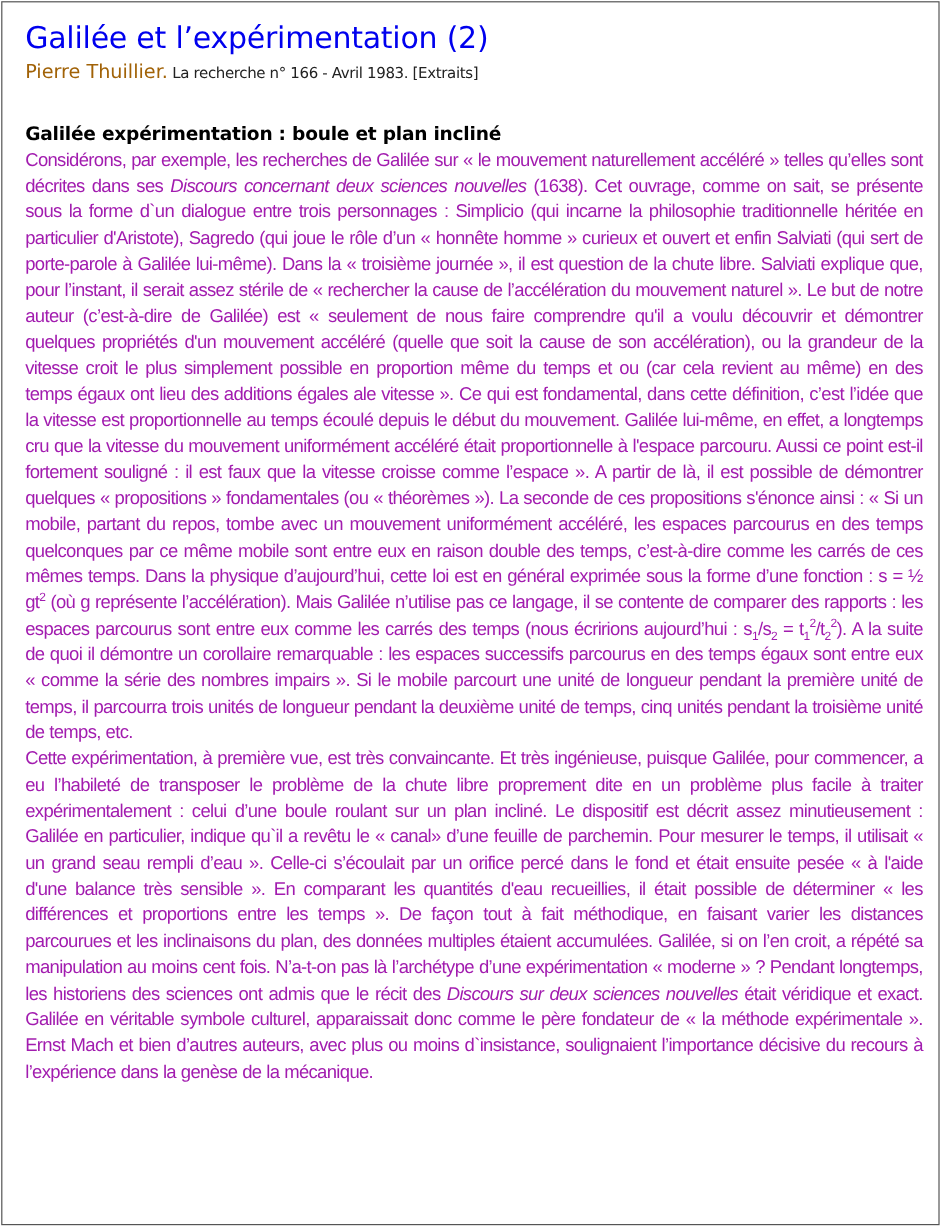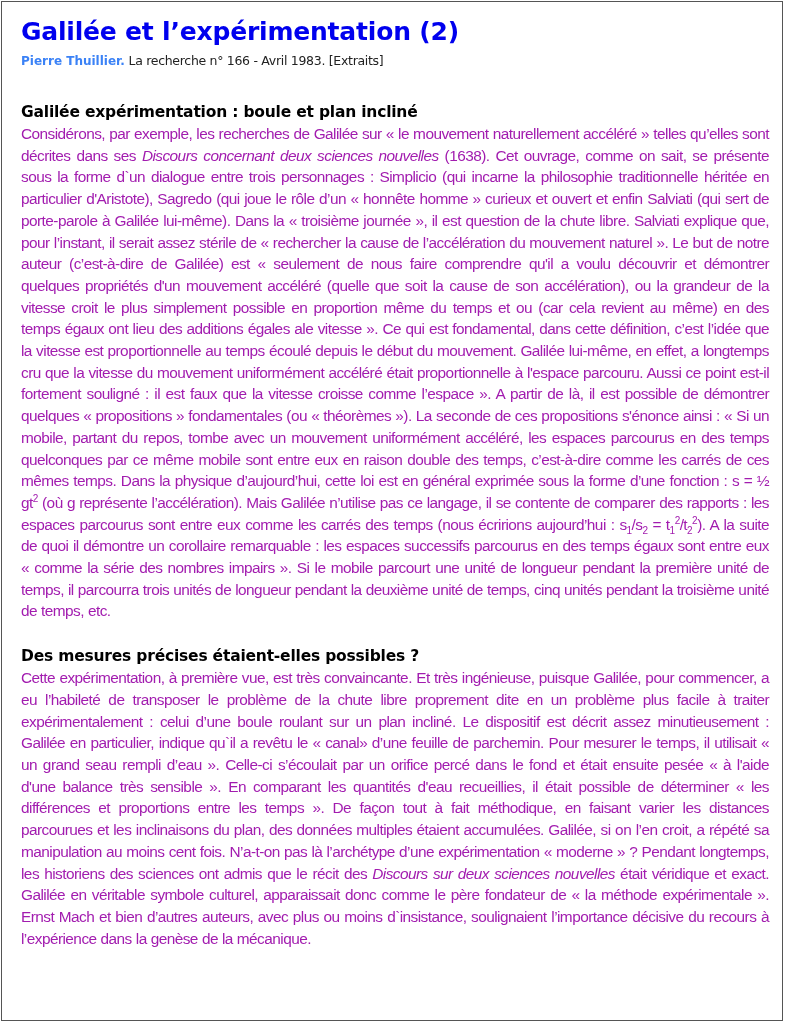--- a/index.html
+++ b/index.html
@@ -24,38 +24,38 @@
       background: #ffffff;
     }
     .content {
       position: absolute;
       left: 19px;
       top: 13px;
       width: 748px;
     }
     .title {
       font-family: "DejaVu Sans", sans-serif;
-      font-weight: bold;
+      font-weight: normal;
       font-size: 25px;
       color: #0000ee;
       margin: 0;
       line-height: 34px;
       letter-spacing: -0.2px;
     }
     .byline {
       margin: 0;
       line-height: 22px;
       height: 22px;
       white-space: nowrap;
     }
     .byline .author {
       font-family: "DejaVu Sans", sans-serif;
-      font-weight: bold;
-      font-size: 12px;
-      color: #3b82f6;
+      font-weight: normal;
+      font-size: 16px;
+      color: #a16207;
     }
     .byline .source {
       font-family: "DejaVu Sans", sans-serif;
       font-size: 12.5px;
       color: #222;
       letter-spacing: -0.3px;
     }
     .section-heading {
       font-family: "DejaVu Sans", sans-serif;
       font-weight: bold;
@@ -90,17 +90,16 @@
 <div class="frame">
   <div class="content">
 
     <h1 class="title">Galilée et l’expérimentation (2)</h1>
 
     <p class="byline"><span class="author">Pierre Thuillier.</span><span class="source"> La recherche n° 166 - Avril 1983. [Extraits]</span></p>
 
     <h2 class="section-heading" id="sec1-heading">Galilée expérimentation : boule et plan incliné</h2>
     <p class="body-text"><span>Considérons, par exemple, les recherches de Galilée sur « le mouvement naturellement accéléré » telles qu’elles sont décrites dans ses </span><em>Discours concernant deux sciences nouvelles</em><span> (1638). Cet ouvrage, comme on sait, se présente sous la forme d`un dialogue entre trois personnages : Simplicio (qui incarne la philosophie traditionnelle héritée en particulier d'Aristote), Sagredo (qui joue le rôle d’un « honnête homme » curieux et ouvert et enfin Salviati (qui sert de porte-parole à Galilée lui-même). Dans la « troisième journée », il est question de la chute libre. Salviati explique que, pour l’instant, il serait assez stérile de « rechercher la cause de l’accélération du mouvement naturel ». Le but de notre auteur (c’est-à-dire de Galilée) est « seulement de nous faire comprendre qu'il a voulu découvrir et démontrer quelques propriétés d'un mouvement accéléré (quelle que soit la cause de son accélération), ou la grandeur de la vitesse croit le plus simplement possible en proportion même du temps et ou (car cela revient au même) en des temps égaux ont lieu des additions égales ale vitesse ». Ce qui est fondamental, dans cette définition, c’est l’idée que la vitesse est proportionnelle au temps écoulé depuis le début du mouvement. Galilée lui-même, en effet, a longtemps cru que la vitesse du mouvement uniformément accéléré était proportionnelle à l'espace parcouru. Aussi ce point est-il fortement souligné : il est faux  que la vitesse croisse comme l’espace ». A partir de là, il est possible de démontrer quelques « propositions » fondamentales (ou « théorèmes »). La seconde de ces propositions s'énonce ainsi : « Si un mobile, partant du repos, tombe avec un mouvement uniformément accéléré, les espaces parcourus en des temps quelconques par ce même mobile sont entre eux en raison double des temps, c’est-à-dire comme les carrés de ces mêmes temps. Dans la physique d’aujourd’hui, cette loi est en général exprimée sous la forme d’une fonction : s = ½ gt</span><sup>2</sup><span> (où g représente l’accélération). Mais Galilée n’utilise pas ce langage, il se contente de comparer des rapports : les espaces parcourus sont entre eux comme les carrés des temps (nous écririons aujourd’hui : s</span><sub>1</sub><span>/s</span><sub>2</sub><span> = t</span><sub>1</sub><sup>2</sup><span>/t</span><sub>2</sub><sup>2</sup><span>). A la suite de quoi il démontre un corollaire remarquable : les espaces successifs parcourus en des temps égaux sont entre eux « comme la série des nombres impairs ». Si le mobile parcourt une unité de longueur pendant la première unité de temps, il parcourra trois unités de longueur pendant la deuxième unité de temps, cinq unités pendant la troisième unité de temps, etc.</span></p>
 
-    <h2 class="section-heading" id="sec2-heading">Des mesures précises étaient-elles possibles ?</h2>
     <p class="body-text"><span>Cette expérimentation, à première vue, est très convaincante. Et très ingénieuse, puisque Galilée, pour commencer, a eu l’habileté de transposer le problème de la chute libre proprement dite en un problème plus facile à traiter expérimentalement : celui d’une boule roulant sur un plan incliné. Le dispositif est décrit assez minutieusement : Galilée en particulier, indique qu`il a revêtu le « canal» d’une feuille de parchemin. Pour mesurer le temps, il utilisait « un grand seau rempli d’eau ». Celle-ci s’écoulait par un orifice percé dans le fond et était ensuite pesée « à l'aide d'une balance très sensible ». En comparant les quantités d'eau recueillies, il était possible de déterminer « les différences et proportions entre les temps ». De façon tout à fait méthodique, en faisant varier les distances parcourues et les inclinaisons du plan, des données multiples étaient accumulées. Galilée, si on l’en croit, a répété sa manipulation au moins cent fois. N’a-t-on pas là l’archétype d’une expérimentation « moderne » ? Pendant longtemps, les historiens des sciences ont admis que le récit des </span><em>Discours sur deux sciences nouvelles</em><span> était véridique et exact. Galilée en véritable symbole culturel, apparaissait donc comme le père fondateur de « la méthode expérimentale ». Ernst Mach et bien d’autres auteurs, avec plus ou moins d`insistance, soulignaient l’importance décisive du recours à l’expérience dans la genèse de la mécanique.</span></p>
 
   </div>
 </div>
 
 </body></html>

